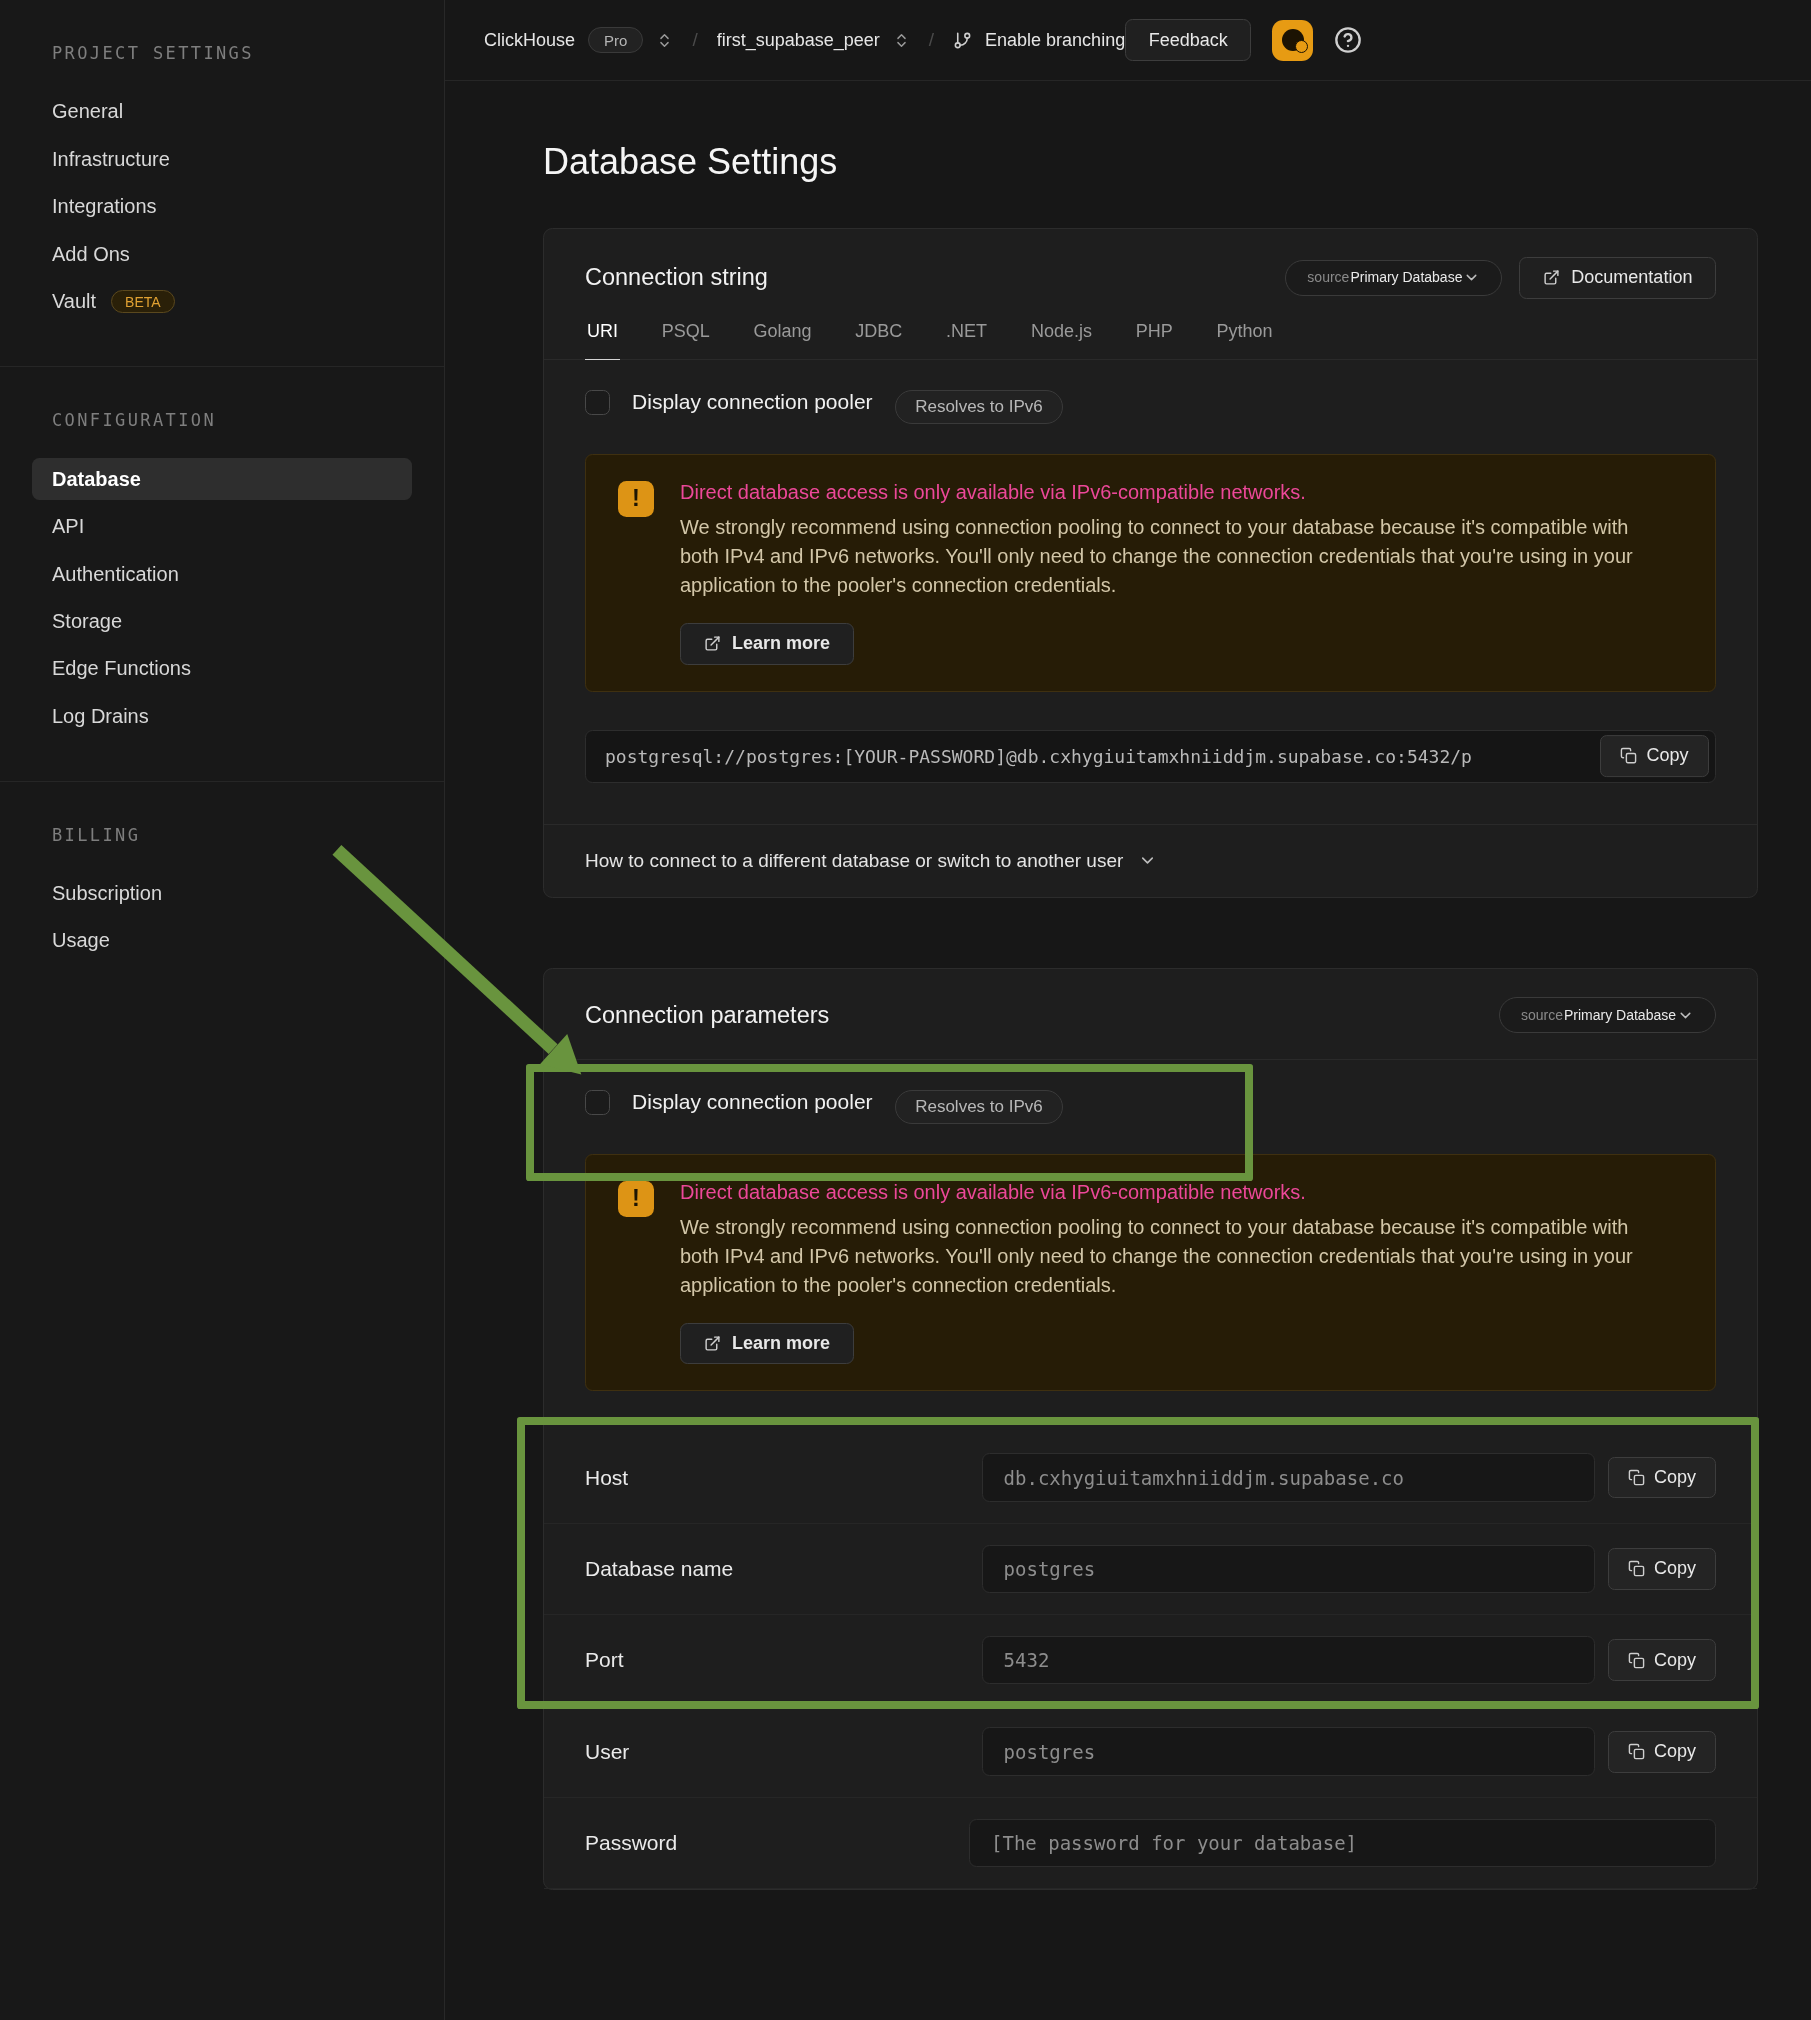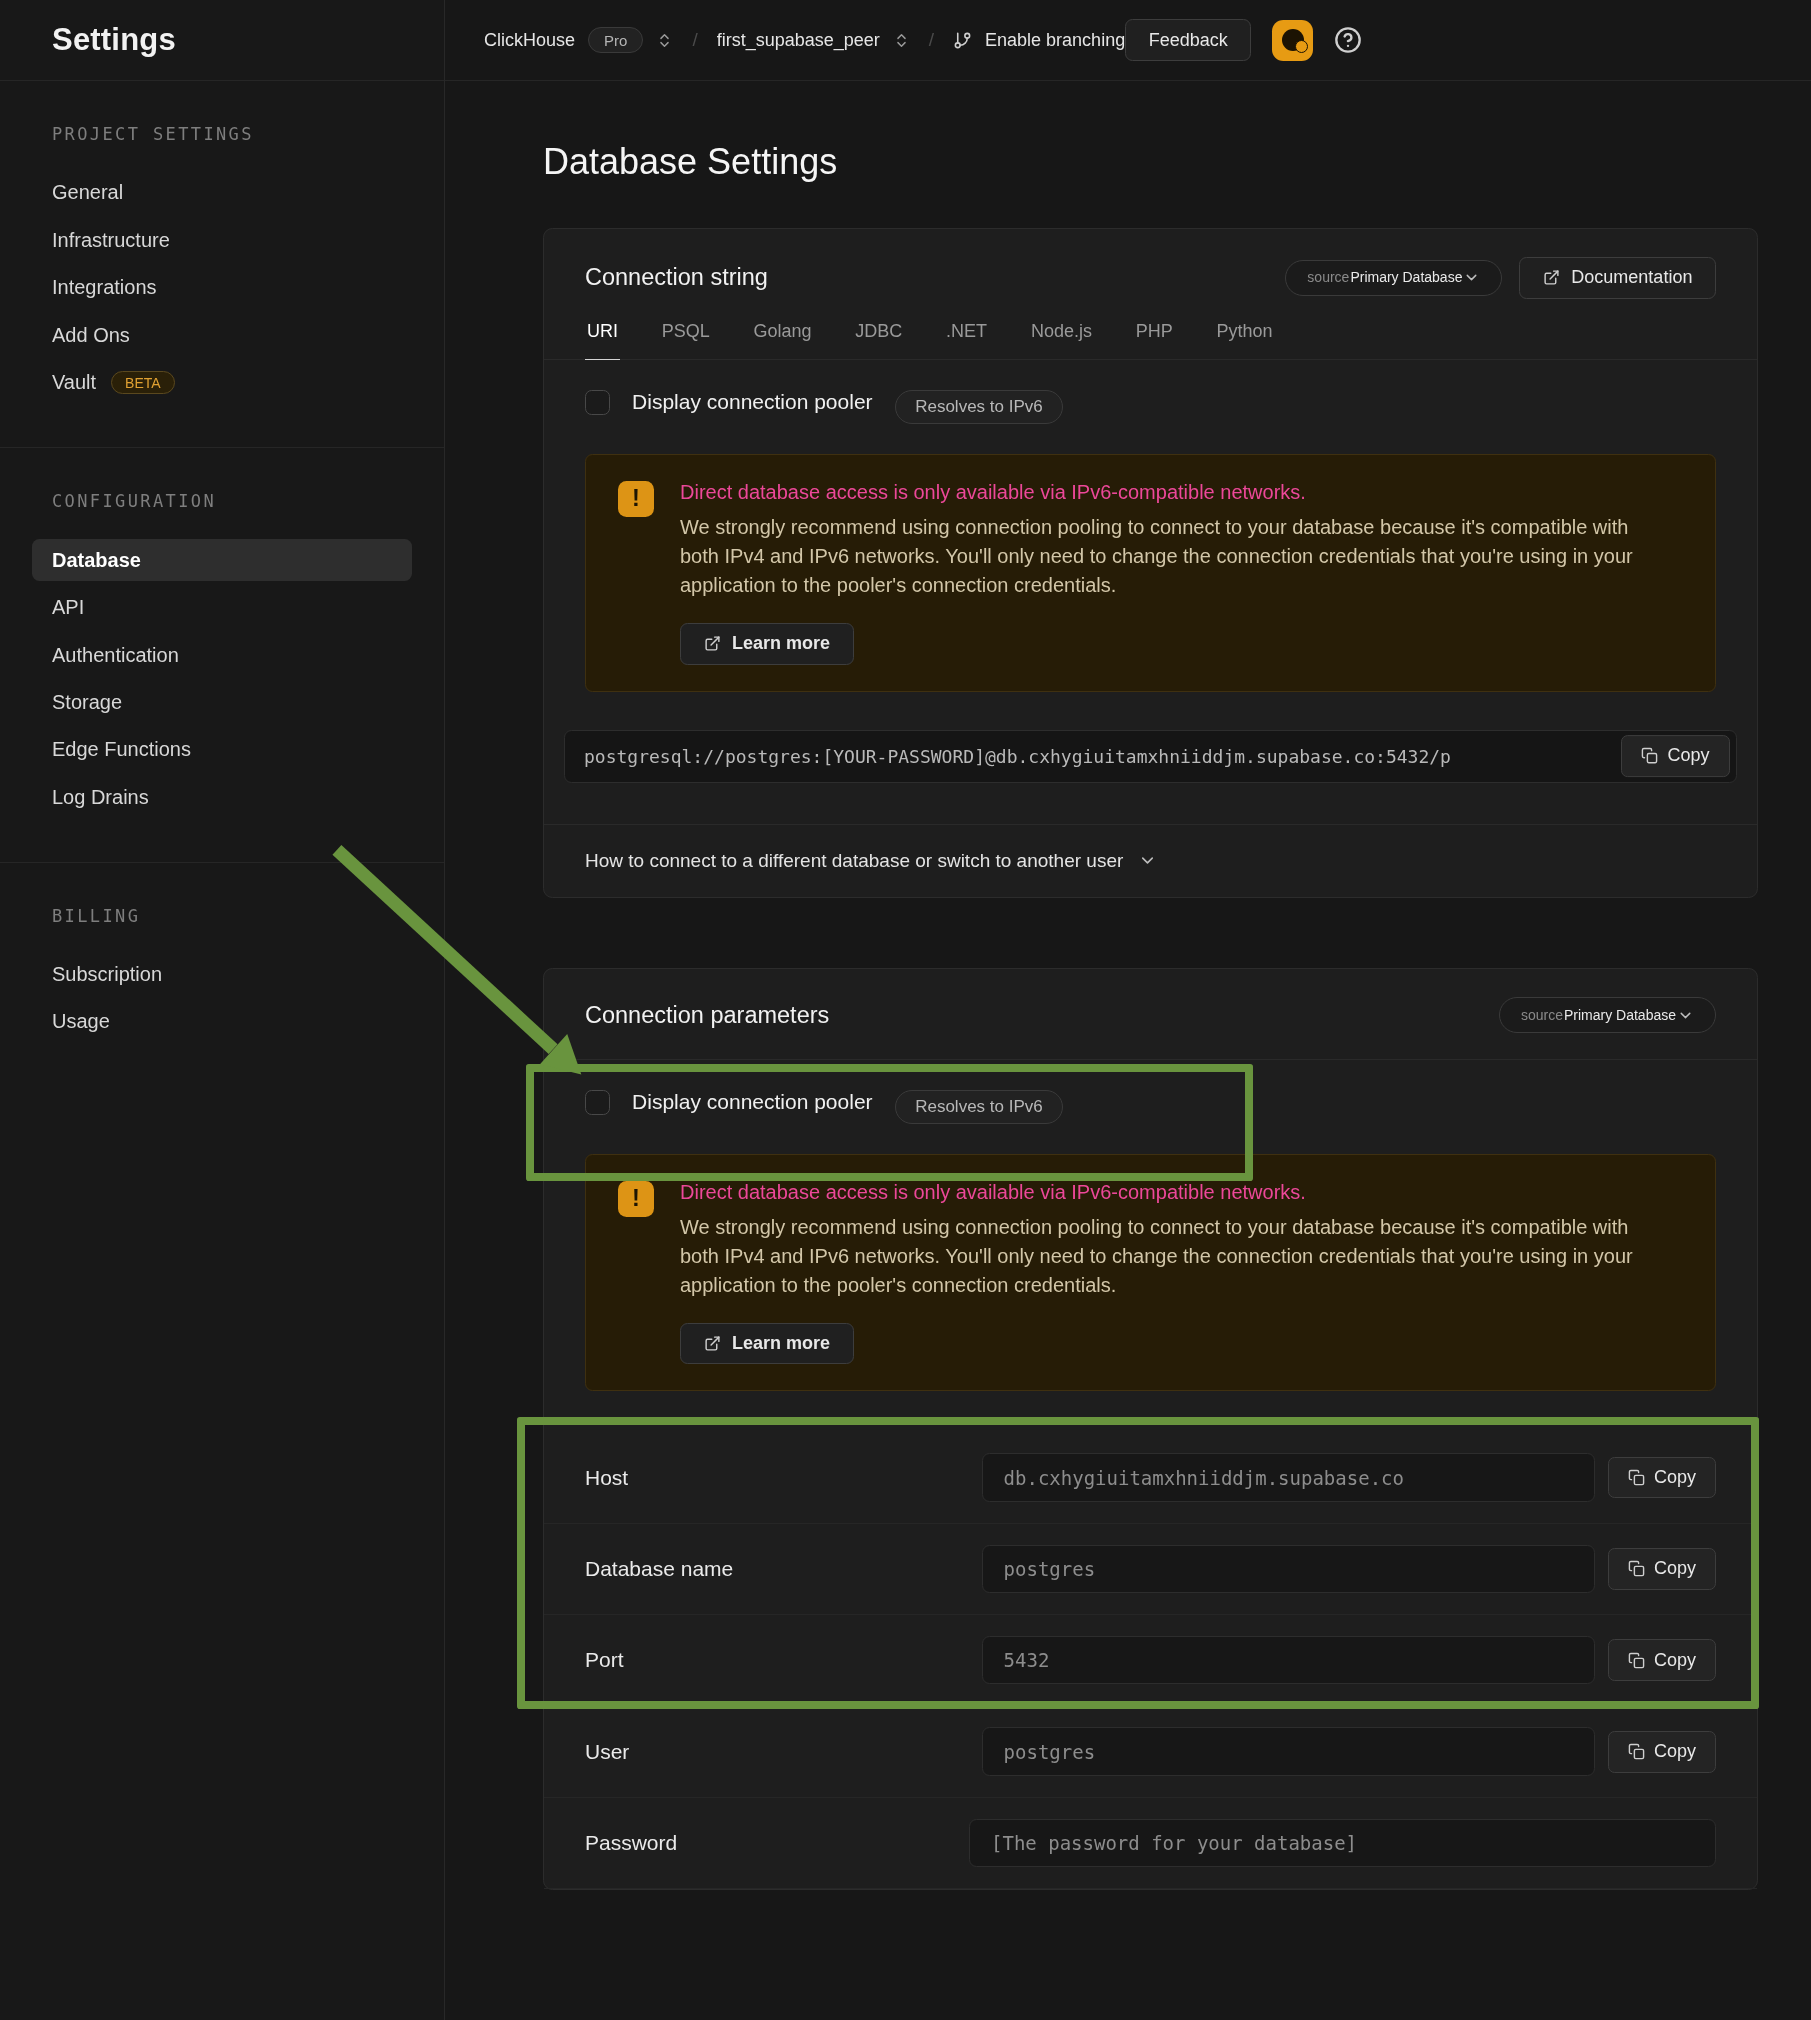--- a/index.html
+++ b/index.html
@@ -57,21 +57,21 @@
   .checkbox { width:24.5px; height:24.5px; border-radius:6.6px; border:0.9px solid #484848; background:#1b1b1b; cursor:pointer; flex:none; }
   .pooler-label { font-size:21px; color:#f0f0f0; }
   .ipv6-badge { font-size:17px; color:#b8b8b8; border:0.9px solid #3a3a3a; background:#222222; border-radius:9415px; padding:5.6px 19px; }
 
   .warning { display:flex; gap:26px; margin:5.6px 41px 0; background:#261c06; border:0.9px solid #3f3010; border-radius:7.5px; padding:26px 32px; }
   .warning-icon { width:36px; height:36px; flex:none; border-radius:8.5px; background:#dd9415; color:#1d1503; font-weight:700; font-size:23.5px; display:flex; align-items:center; justify-content:center; }
   .warning-title { font-size:20px; color:#ec4899; margin-bottom:9.4px; }
   .warning-body { font-size:20px; line-height:1.45; color:#d2c6a8; max-width:979px; }
   .warning-btn { margin-top:22.6px;font-weight:bold; }
 
-  .uri-row { margin:38px 20px 0; position:relative; }
+  .uri-row { margin:38px 41px 0; position:relative; }
   .uri-input { background:#151515; border:0.9px solid #2d2d2d; border-radius:7.5px; padding:15px 151px 15px 19px; font-family:"DejaVu Sans Mono", monospace; font-size:18px; color:#b9b9b9; white-space:nowrap; overflow:hidden; cursor:text; }
   .copy-btn { display:inline-flex; align-items:center; gap:9.4px; background:#242424; border:0.9px solid #3d3d3d; border-radius:6.6px; color:#e8e8e8; font-size:18px; padding:9.4px 19px; cursor:pointer; flex:none; }
   .copy-overlay { position:absolute; right:7.5px; top:50%; transform:translateY(-50%); }
 
   .card-footer { margin-top:41px; border-top:0.9px solid #2a2a2a; padding:25.4px 41px; display:flex; align-items:center; gap:15px; font-size:19px; color:#e4e4e4; cursor:pointer; }
 
   .card2 { margin-top:70px; min-height:527px; }
   .card2 .card-header { padding-bottom:26px; border-bottom:0.9px solid #2a2a2a; }
 
   .fields { margin-top:41px; }
@@ -87,23 +87,20 @@
   .anno-pooler { left:-18px; top:3.8px; width:727px; height:117px; }
   .anno-params { left:-27px; right:-1.9px; top:-15px; bottom:-2.8px; }
   .anno-arrow { position:absolute; left:320px; top:829px; width:282px; height:273px; z-index:40; pointer-events:none; }
 </style>
 </head>
 <body>
 
 <div class="app">
 
   <aside class="sidebar">
-    <div class="sidebar-header">
-      <span class="sidebar-title">Settings</span>
-    </div>
 
     <div class="side-section">
       <div class="side-heading">PROJECT SETTINGS</div>
       <div class="side-item">
           <span>General</span>
         </div>
       <div class="side-item">
           <span>Infrastructure</span>
         </div>
       <div class="side-item">

